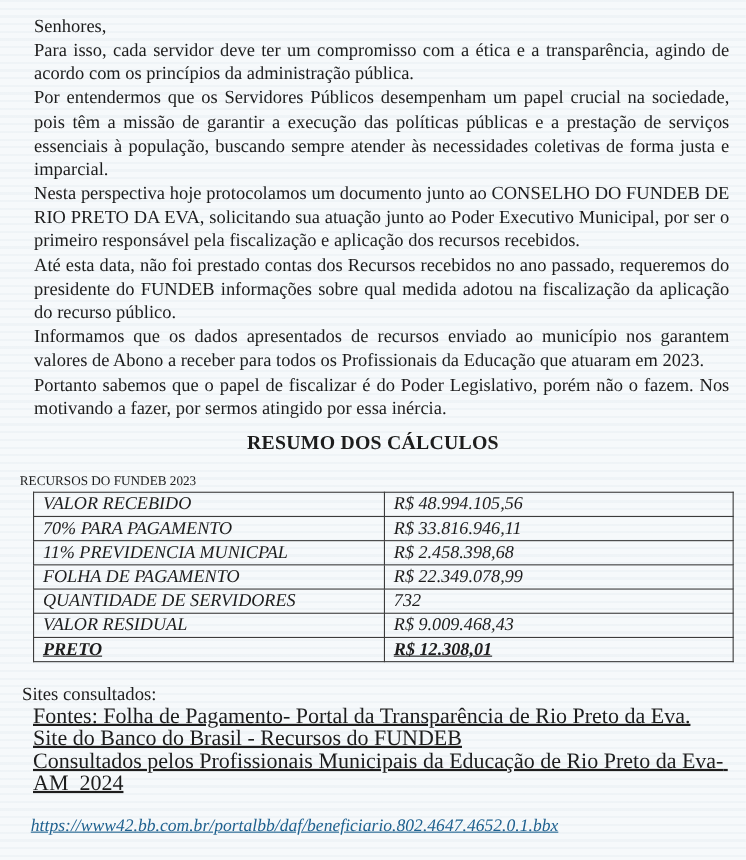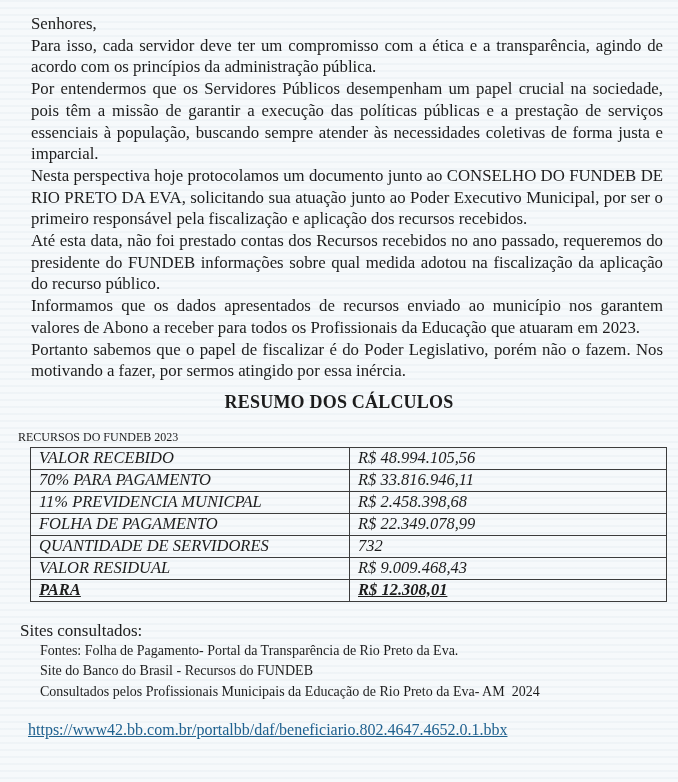--- a/index.html
+++ b/index.html
@@ -58,27 +58,28 @@
     white-space: nowrap;
     overflow: hidden;
   }
   table.fundeb col.c1 { width: 319px; }
   tr.emphasis td { font-weight: bold; }
   tr.emphasis td span { text-decoration: underline; }
 
   .sites { margin: 18px 0 0 20px; }
   .sites-heading { font-size: 17px; line-height: 21px; }
   .sites .line {
-    margin-left: 20px;
-    font-size: 14px;
+    margin-left: 10px;
+    font-size: 20px;
     line-height: 20.5px;
     white-space: pre-wrap;
+    text-decoration: underline;
   }
 
-  .links { margin: 17px 0 16px 28px; }
+  .links { margin: 17px 0 16px 28px; font-style: italic; }
   .links a {
     display: block;
     font-size: 16px;
     line-height: 21px;
     color: #1f618f;
     text-decoration: underline;
     cursor: pointer;
     width: fit-content;
   }
 </style>
@@ -125,21 +126,21 @@
       </tr>
       <tr>
         <td><span>QUANTIDADE DE SERVIDORES</span></td>
         <td><span>732</span></td>
       </tr>
       <tr>
         <td><span>VALOR RESIDUAL</span></td>
         <td><span>R$ 9.009.468,43</span></td>
       </tr>
       <tr class="emphasis">
-        <td><span>PARA</span></td>
+        <td><span>PRETO</span></td>
         <td><span>R$ 12.308,01</span></td>
       </tr>
     </tbody>
   </table>
 
   <div class="sites">
     <div class="sites-heading">Sites consultados:</div>
     <div class="line">Fontes: Folha de Pagamento- Portal da Transparência de Rio Preto da Eva.</div>
     <div class="line">Site do Banco do Brasil - Recursos do FUNDEB</div>
     <div class="line">Consultados pelos Profissionais Municipais da Educação de Rio Preto da Eva- AM  2024</div>

